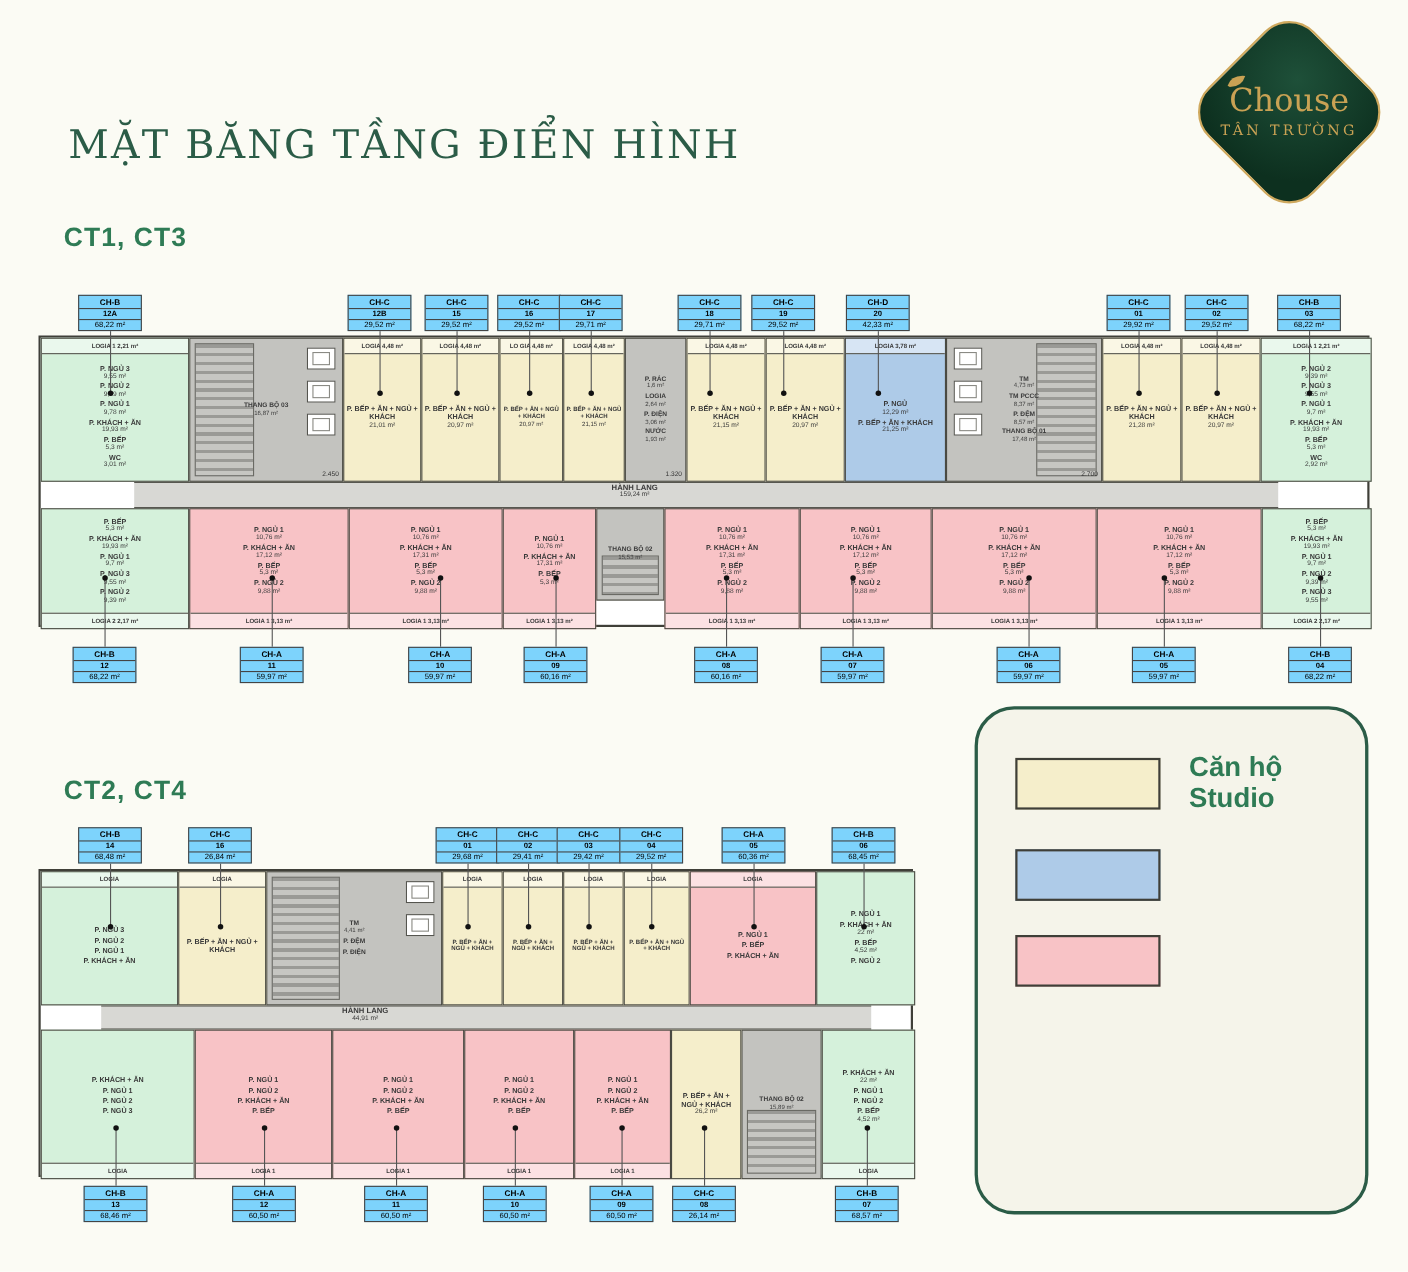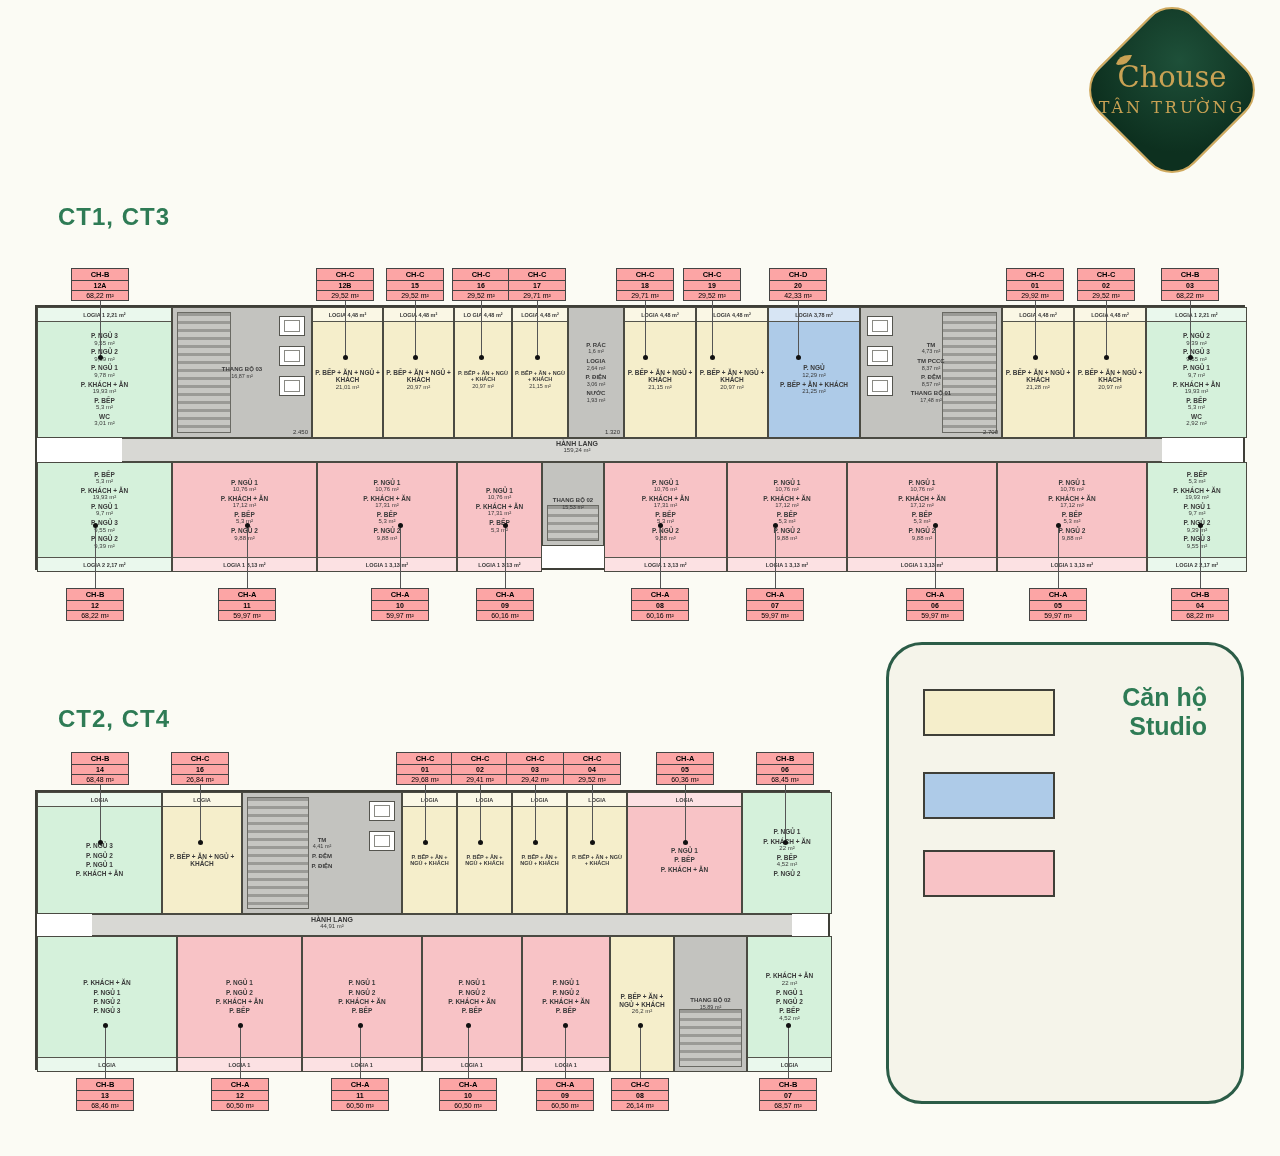--- a/index.html
+++ b/index.html
@@ -5,29 +5,29 @@
   html,body{margin:0;padding:0;}
   #page{position:relative;width:1280px;height:1156px;background:#fbfbf4;overflow:hidden;
         font-family:"Liberation Sans",sans-serif;}
   .main-title{position:absolute;left:62px;top:112px;font-family:"DejaVu Serif",serif;
         font-size:36px;color:#2b5c47;letter-spacing:2px;font-weight:500;}
   .sec-label{position:absolute;font-size:24px;font-weight:800;color:#2e7b55;letter-spacing:1px;}
   #sec-ct13{left:58px;top:203px;}
   #sec-ct24{left:58px;top:705px;}
 
   
-  .logo{position:absolute;left:1094px;top:12px;width:156px;height:156px;text-align:center;}
+  .logo{position:absolute;left:1094px;top:24px;width:156px;height:156px;text-align:center;}
   .logo-diamond{position:absolute;inset:10px;transform:rotate(45deg);border-radius:32px;
         background:radial-gradient(circle at 38% 30%,#1e5039,#0d301f 75%);
         border:2px solid #cfa95e;}
   .logo-text{position:absolute;inset:0;display:flex;flex-direction:column;align-items:center;
         justify-content:center;color:#c9a254;}
   .logo-brand{font-family:"DejaVu Serif",serif;font-size:29px;line-height:1;position:relative;}
   .logo-leaf{position:absolute;left:-2px;top:-9px;}
-  .logo-sub{font-family:"DejaVu Serif",serif;font-size:16px;letter-spacing:3px;margin-top:6px;}
+  .logo-sub{font-family:"DejaVu Serif",serif;font-size:13px;letter-spacing:3px;margin-top:6px;}
 
   
   .plan{position:absolute;background:#ffffff;border:2px solid #3f3f38;box-sizing:border-box;}
   .unit{position:absolute;border:1.3px solid #4a4a42;box-sizing:border-box;display:flex;
         flex-direction:column;overflow:hidden;}
   .unit.studio{background:#f5eecb;}
   .unit.pn1{background:#aecbe8;}
   .unit.pn2{background:#f8c3c6;}
   .unit.pn3{background:#d5f1db;}
   .rooms{flex:1;display:flex;flex-direction:column;align-items:center;justify-content:center;
@@ -46,42 +46,43 @@
   .stairs{position:absolute;background:repeating-linear-gradient(180deg,#9a9a96 0 3px,#c6c6c2 3px 8px);
         border:1px solid #6a6a64;}
   .elev{position:absolute;width:26px;height:20px;background:#ffffff;border:1.5px solid #55554f;
         box-sizing:border-box;}
   .elev:after{content:"";position:absolute;left:4px;right:4px;top:3px;bottom:3px;border:1px solid #8a8a84;}
   .dim{position:absolute;font-size:6px;color:#333;}
   .corridor{position:absolute;background:#d8d8d4;border-top:1.3px solid #4a4a42;
         border-bottom:1.3px solid #4a4a42;box-sizing:border-box;}
   .corridor-label{position:absolute;text-align:center;transform:translateX(-50%);}
 
-  .tag{position:absolute;width:58px;background:#fca5a5;border:1px solid #444;text-align:center;
+  .tag{position:absolute;width:58px;background:#7dd3fc;border:1px solid #444;text-align:center;
         box-sizing:border-box;z-index:5;}
   .tag .t1{font-size:7.5px;font-weight:700;border-bottom:1px solid #444;padding:1px 0;}
   .tag .t2{font-size:7px;font-weight:700;border-bottom:1px solid #444;padding:1px 0;}
   .tag .t3{font-size:7px;padding:1px 0;}
   .leader{position:absolute;width:1px;background:#555;}
   .dot{position:absolute;width:5px;height:5px;border-radius:50%;background:#111;}
 
   
   .legend{position:absolute;left:886px;top:642px;width:358px;height:462px;border:3px solid #2b5c47;
         border-radius:36px;background:#f5f4ea;box-sizing:border-box;}
   .legend-title{margin-top:48px;text-align:center;font-family:"DejaVu Serif",serif;font-size:24px;
         color:#2b5c47;letter-spacing:2px;}
-  .legend-rows{margin-top:38px;display:flex;flex-direction:column;gap:31px;padding:0 34px;text-align:right;}
+  .legend-rows{margin-top:38px;display:flex;flex-direction:column;gap:31px;padding:0 34px;}
   .legend-row{display:flex;align-items:center;gap:26px;}
   .legend-swatch{width:132px;height:47px;border:2px solid #3f3f38;box-sizing:border-box;flex:0 0 132px;}
   .legend-label{font-size:25px;color:#2e7b55;font-weight:600;}
 </style>
 </head>
 <body>
 
 <div id="page">
+  <div class="main-title">MẶT BĂNG TẦNG ĐIỂN HÌNH</div>
 
   <div class="logo">
     <div class="logo-diamond"></div>
     <div class="logo-text">
       <span class="logo-brand">
         <svg class="logo-leaf" width="18" height="12" viewBox="0 0 18 12">
           <path d="M1,10 Q4,0 17,1 Q14,11 3,11 Z" fill="#c9a254"></path>
         </svg>
         <span>Chouse</span>
       </span>

